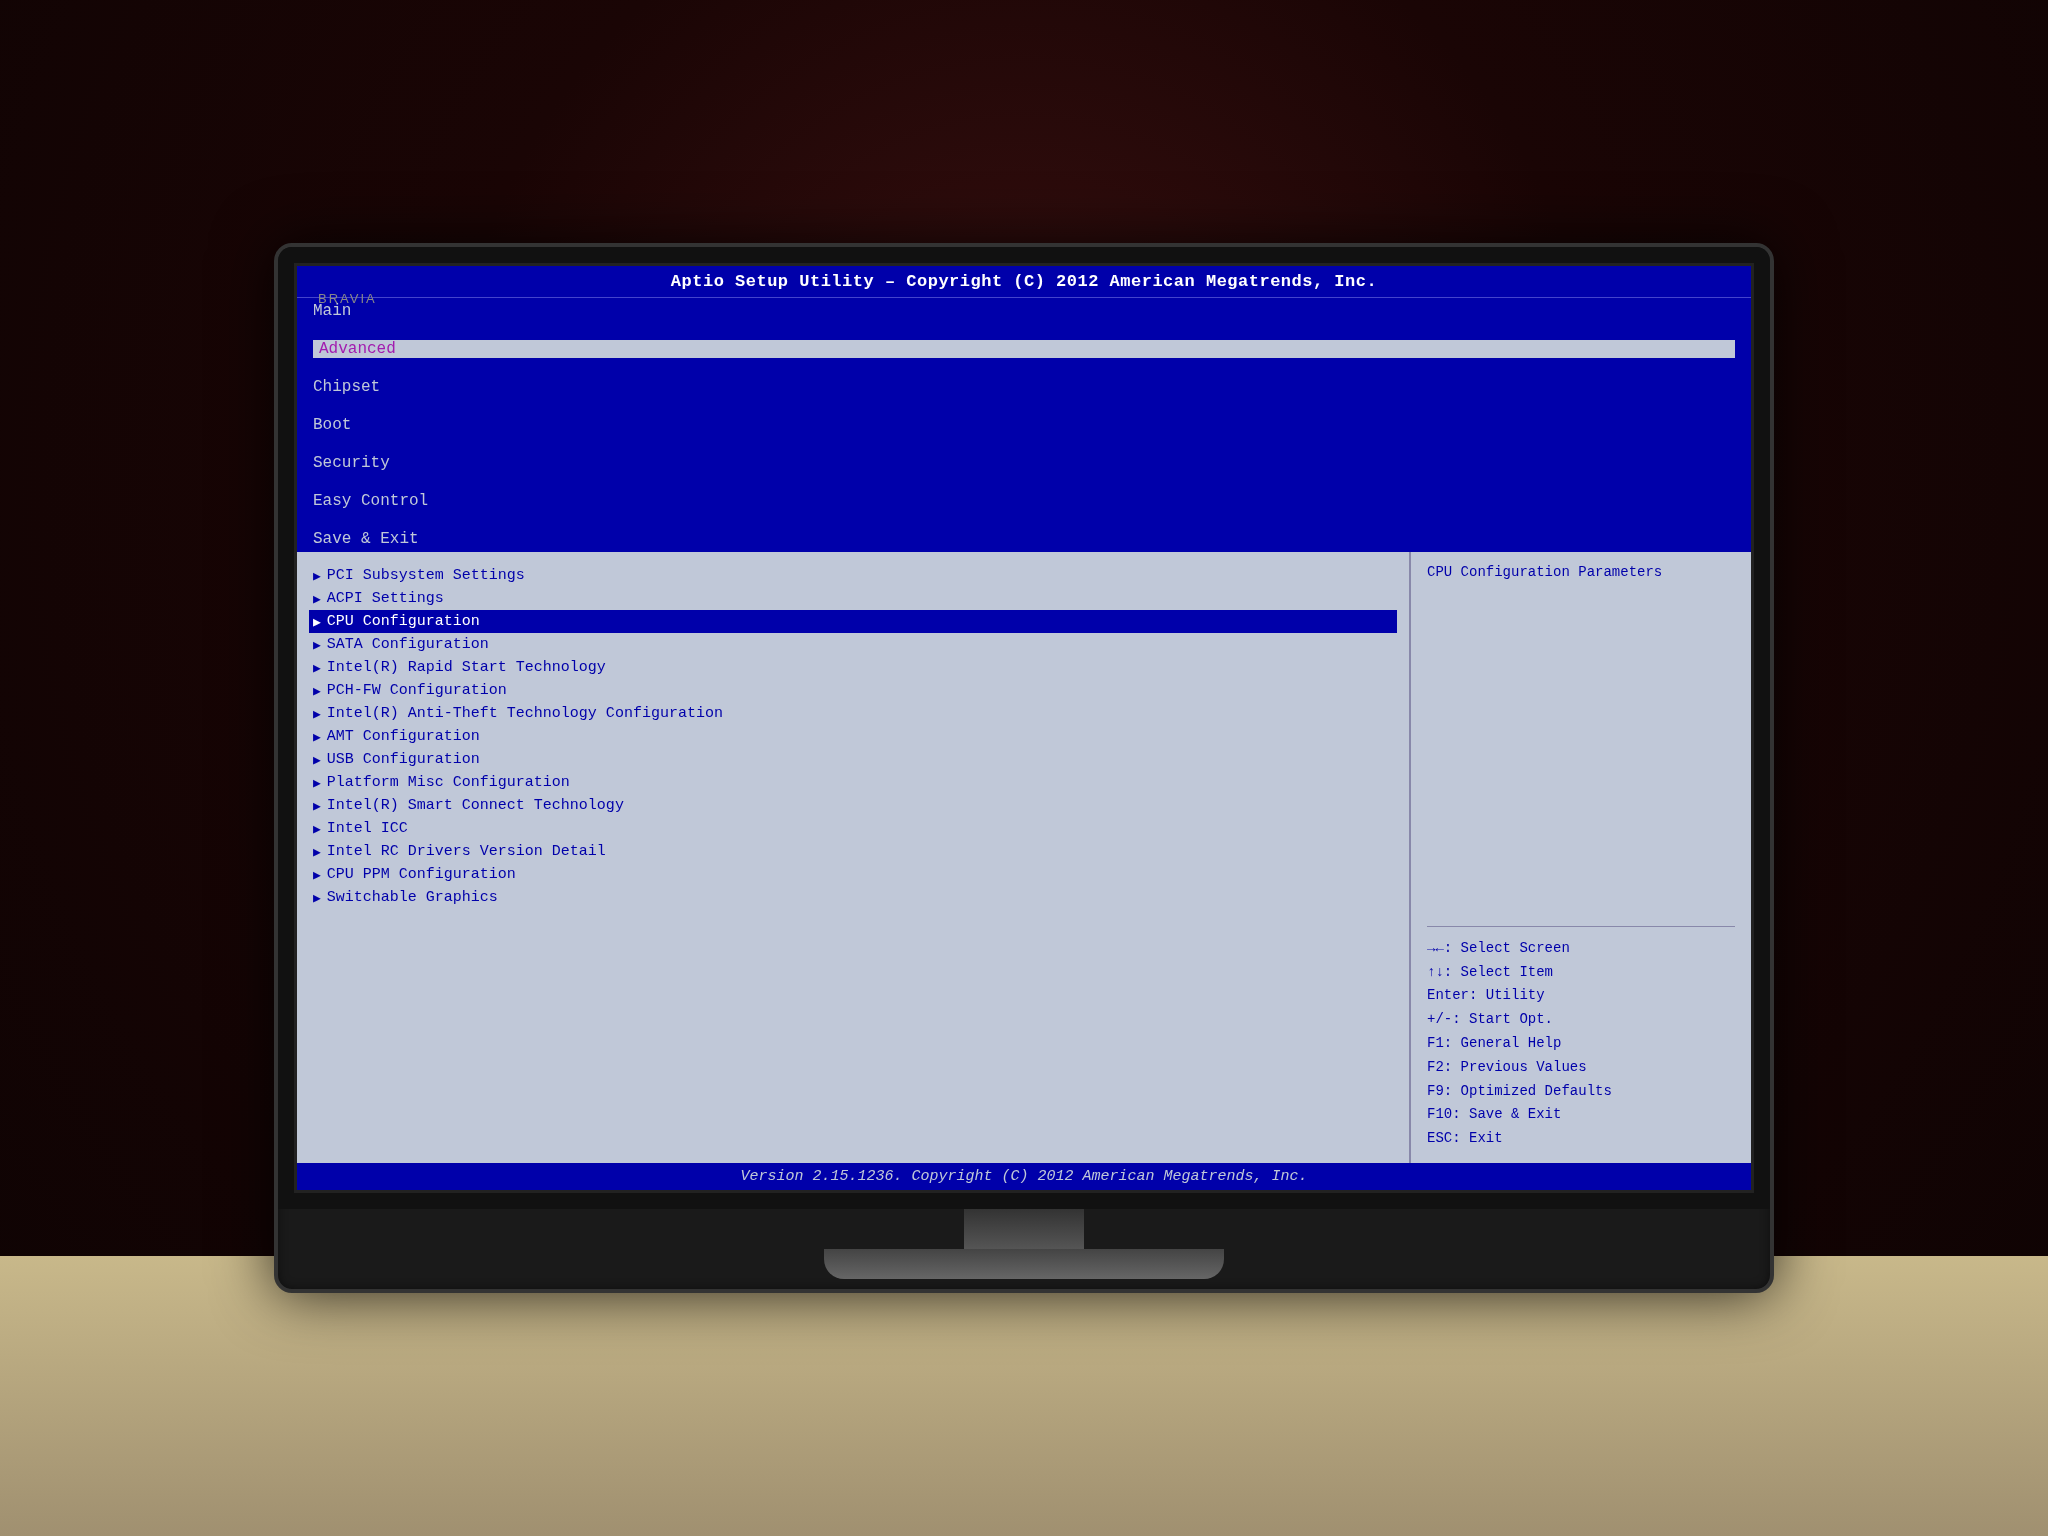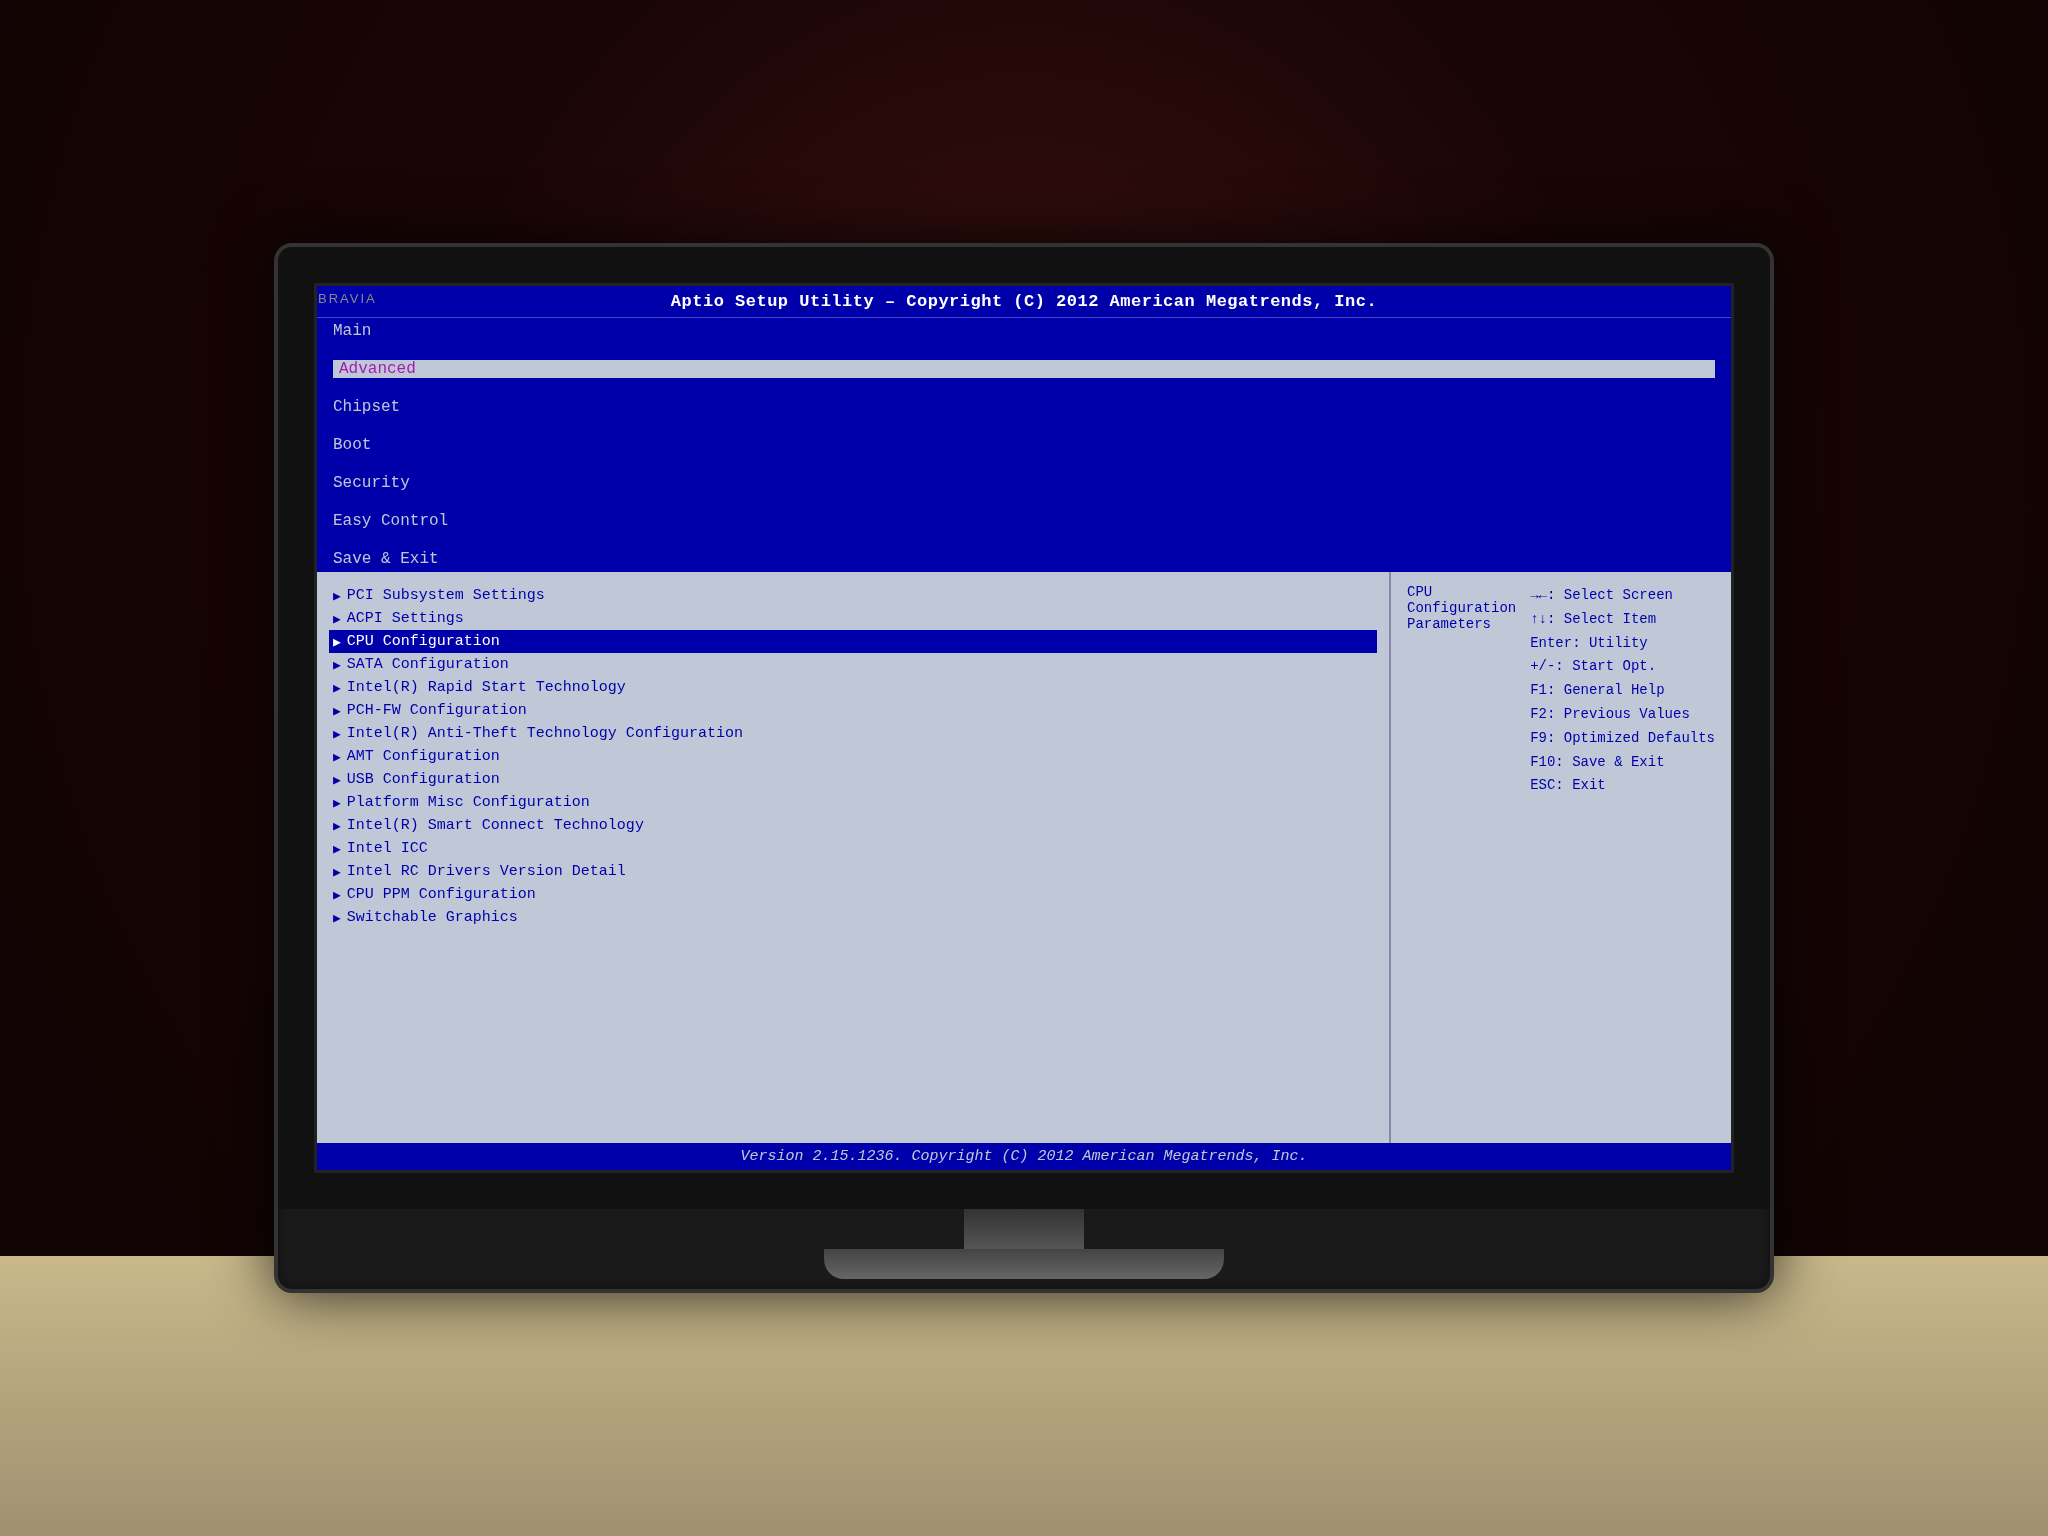--- a/index.html
+++ b/index.html
@@ -33,21 +33,21 @@
       flex-direction: column;
       align-items: center;
       z-index: 10;
     }
 
     .monitor-bezel {
       width: 100%;
       flex: 1;
       background: #111;
       border-radius: 14px 14px 0 0;
-      padding: 36px;
+      padding: 16px;
       display: flex;
       align-items: center;
       justify-content: flex-start;
     }
 
     .screen {
       width: 100%;
       height: 100%;
       background: #c0c8d8;
       border: 3px solid #222;
@@ -99,21 +99,21 @@
     .bios-left {
       flex: 1;
       padding: 12px 16px;
       border-right: 2px solid #8888aa;
     }
 
     .bios-right {
       width: 340px;
       padding: 12px 16px;
       display: flex;
-      flex-direction: row;
+      flex-direction: column;
     }
 
     .menu-item {
       color: #0000aa;
       font-size: 15px;
       font-family: 'Courier New', monospace;
       padding: 3px 0;
       display: flex;
       align-items: center;
       gap: 6px;

